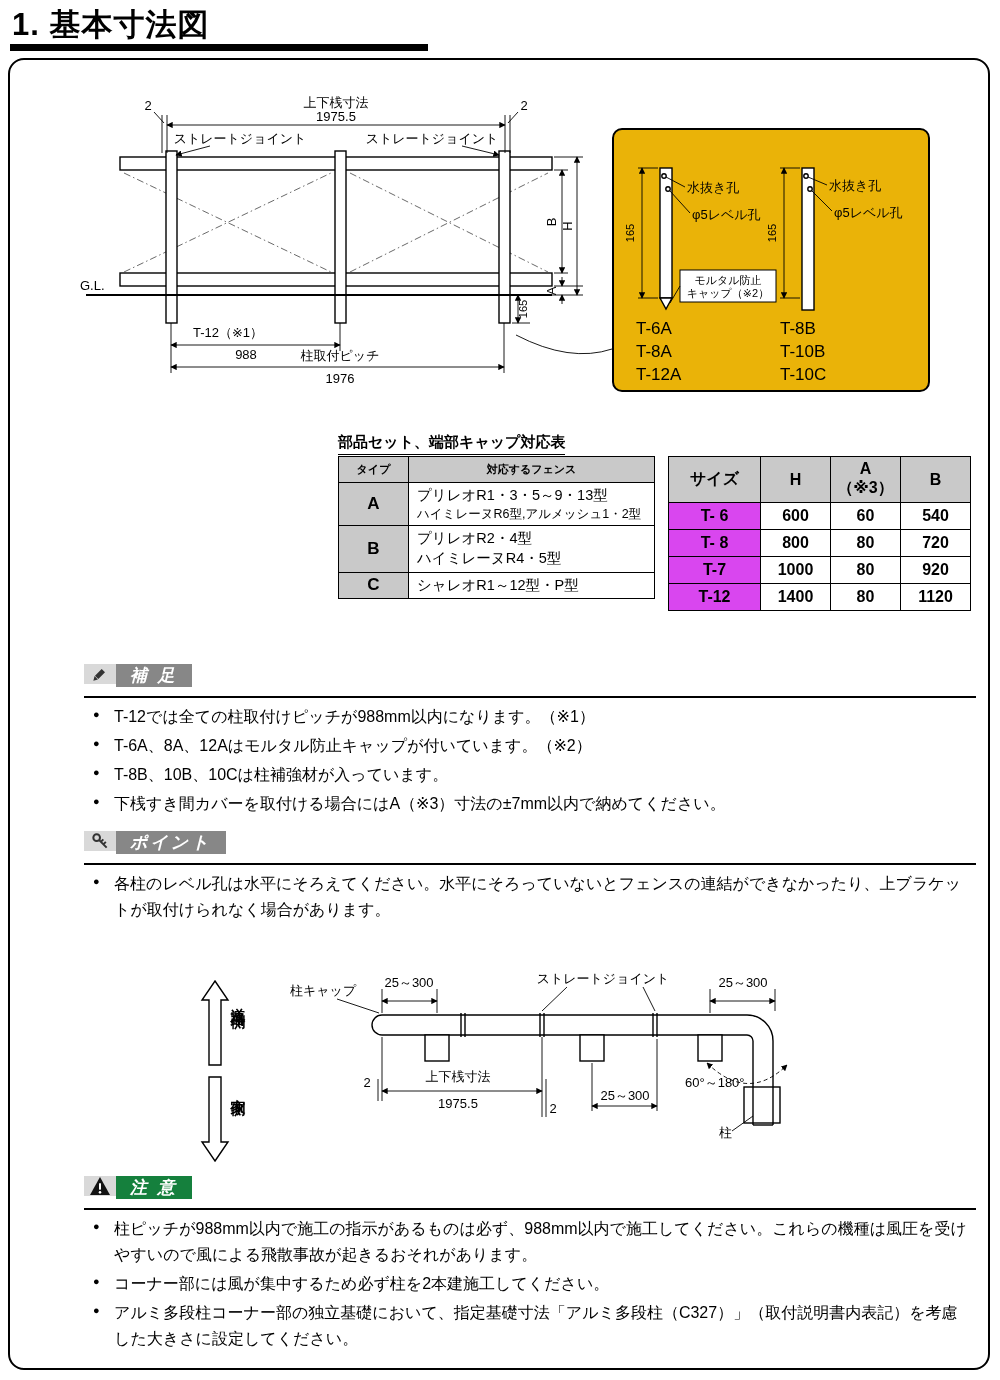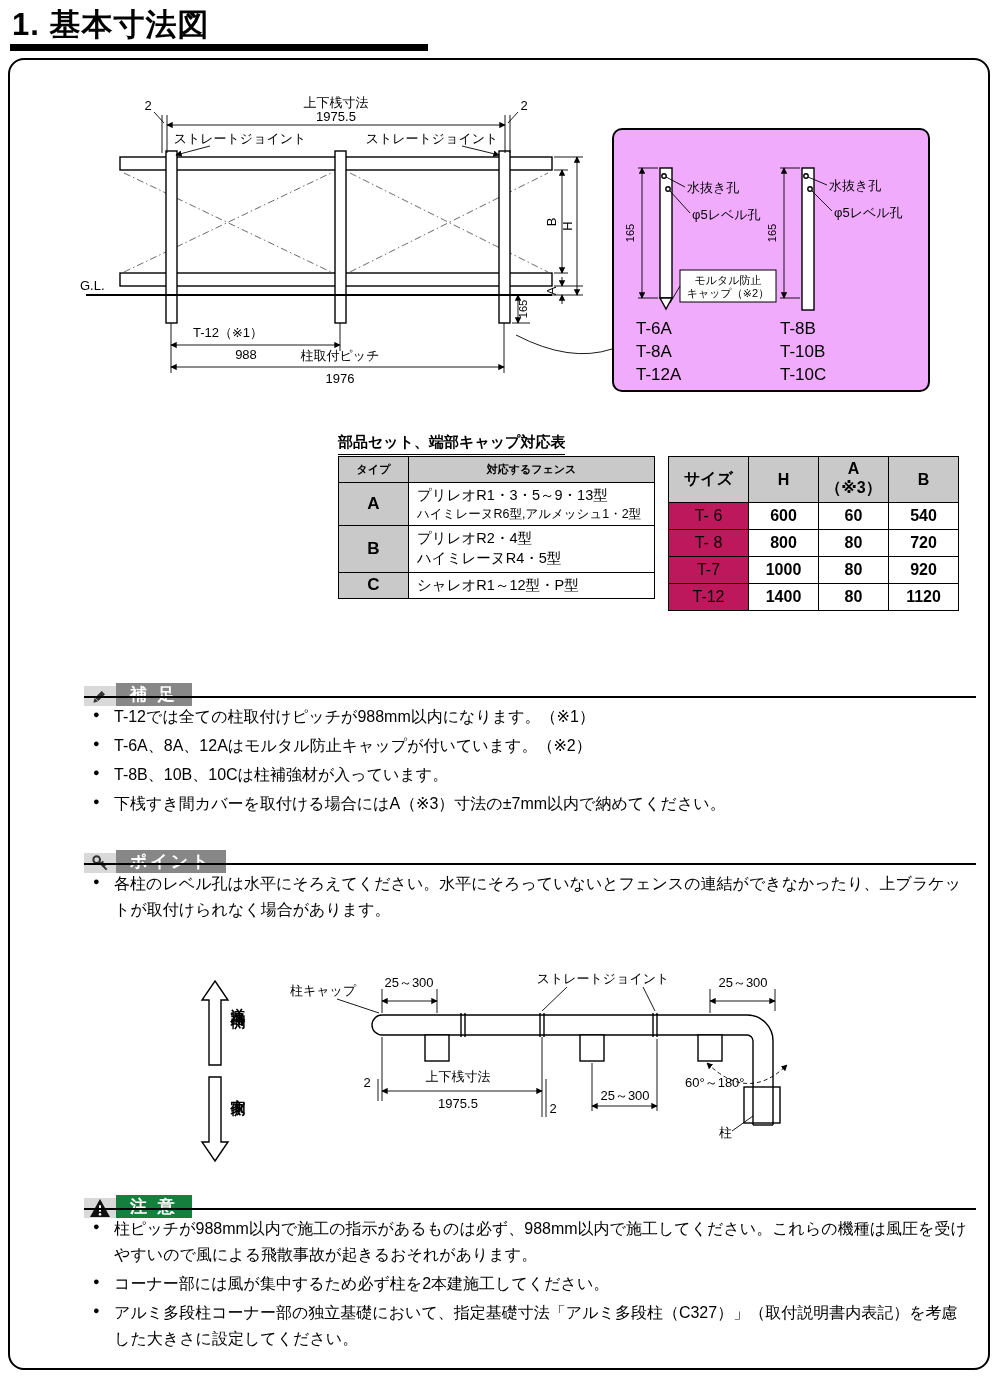--- a/index.html
+++ b/index.html
@@ -5,21 +5,21 @@
   * { margin:0; padding:0; box-sizing:border-box; }
   html,body { background:#fff; }
   body { width:1000px; height:1380px; font-family:"Liberation Sans","DejaVu Sans",sans-serif; color:#000; }
   .page { position:relative; width:1000px; height:1380px; background:#fff; overflow:hidden; }
   .abs { position:absolute; }
 
   .page-title { left:12px; top:4px; font-size:31px; font-weight:bold; letter-spacing:1px; }
   .title-bar { left:10px; top:44px; width:418px; height:7px; background:#000; }
   .frame { left:8px; top:58px; width:982px; height:1312px; border:2.5px solid #000; border-radius:16px; }
 
-  .detail-wrap { left:612px; top:128px; width:318px; height:264px; border:2px solid #000; border-radius:10px; background:#f0abfc; }
+  .detail-wrap { left:612px; top:128px; width:318px; height:264px; border:2px solid #000; border-radius:10px; background:#eab308; }
 
   
   svg { overflow:visible; }
   svg text { font-family:"Liberation Sans","DejaVu Sans",sans-serif; font-size:13px; fill:#000; }
   svg text.small { font-size:11px; }
   svg text.model { font-size:17px; }
   .ln  { stroke:#000; stroke-width:1.4; fill:#fff; }
   line.ln, path.ln { fill:none; }
   .ln2 { stroke:#000; stroke-width:1.8; fill:none; }
   .thin{ stroke:#000; stroke-width:0.9; fill:none; }
@@ -35,25 +35,25 @@
   .parts-table th { background:#c9c9c9; font-size:11px; height:26px; padding:0 10px; }
   .parts-table td.type { background:#c9c9c9; width:70px; text-align:center; font-size:17px; font-weight:bold; }
   .parts-table td.fence { width:246px; padding:3px 8px; }
   .parts-table td.fence div { font-size:14.5px; line-height:1.35; white-space:nowrap; }
   .parts-table td.fence div.sub { font-size:12.5px; }
   .parts-table td.fence div.sub:empty { display:none; }
 
   .size-table { left:668px; top:456px; }
   .size-table th, .size-table td { border:1.5px solid #000; text-align:center; font-size:16px; padding:3px 6px; height:27px;font-weight:bold; }
   .size-table th { background:#c9c9c9; font-weight:bold; }
-  .size-table td.szcol { background:#be185d; font-weight:normal; width:80px; }
+  .size-table td.szcol { background:#d946ef; font-weight:bold; width:92px; }
   .size-table td.num { width:70px; }
 
   
-  .badge { display:flex; align-items:flex-end; height:42px; }
+  .badge { display:flex; align-items:flex-start; height:42px;font-style:italic; }
   .badge-icon { width:32px; background:#d9d9d9; display:flex; align-items:center; justify-content:center; }
   .badge-label { padding:0 14px; background:#878787; color:#fff; font-size:17px; font-weight:bold; display:flex; align-items:center; letter-spacing:3px; white-space:nowrap; }
   .badge-label.dark { background:#15803d; }
   .rule { width:892px; height:0; border-top:2px solid #000; }
   ul.bullets { list-style:none; width:880px; font-size:16px; line-height:1.62; }
   ul.bullets li { position:relative; padding-left:22px; margin-bottom:3px; }
   ul.bullets li::before { content:"●"; position:absolute; left:1px; top:2px; font-size:11px; }
 
   .vtext { position:absolute; writing-mode:vertical-rl; text-orientation:upright; font-size:15px; letter-spacing:3px; font-weight:bold; }
 </style>

